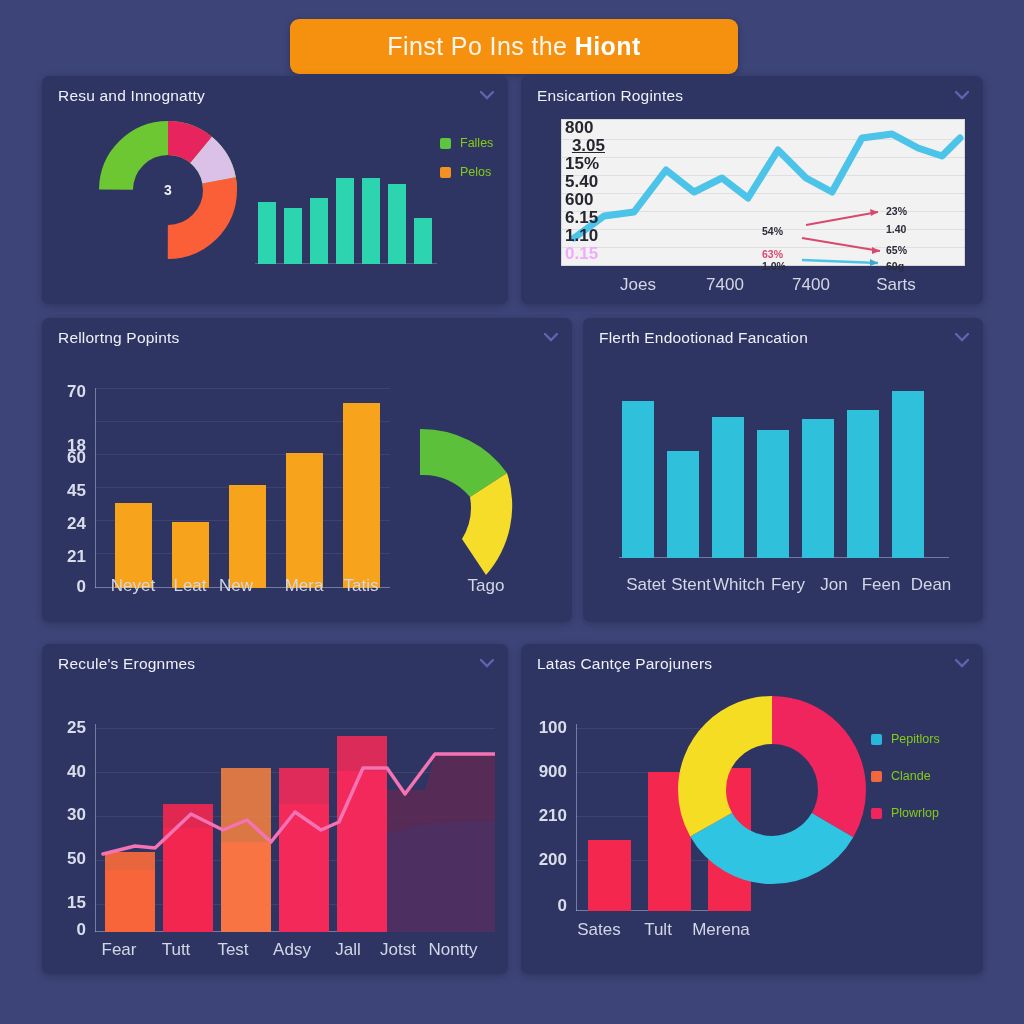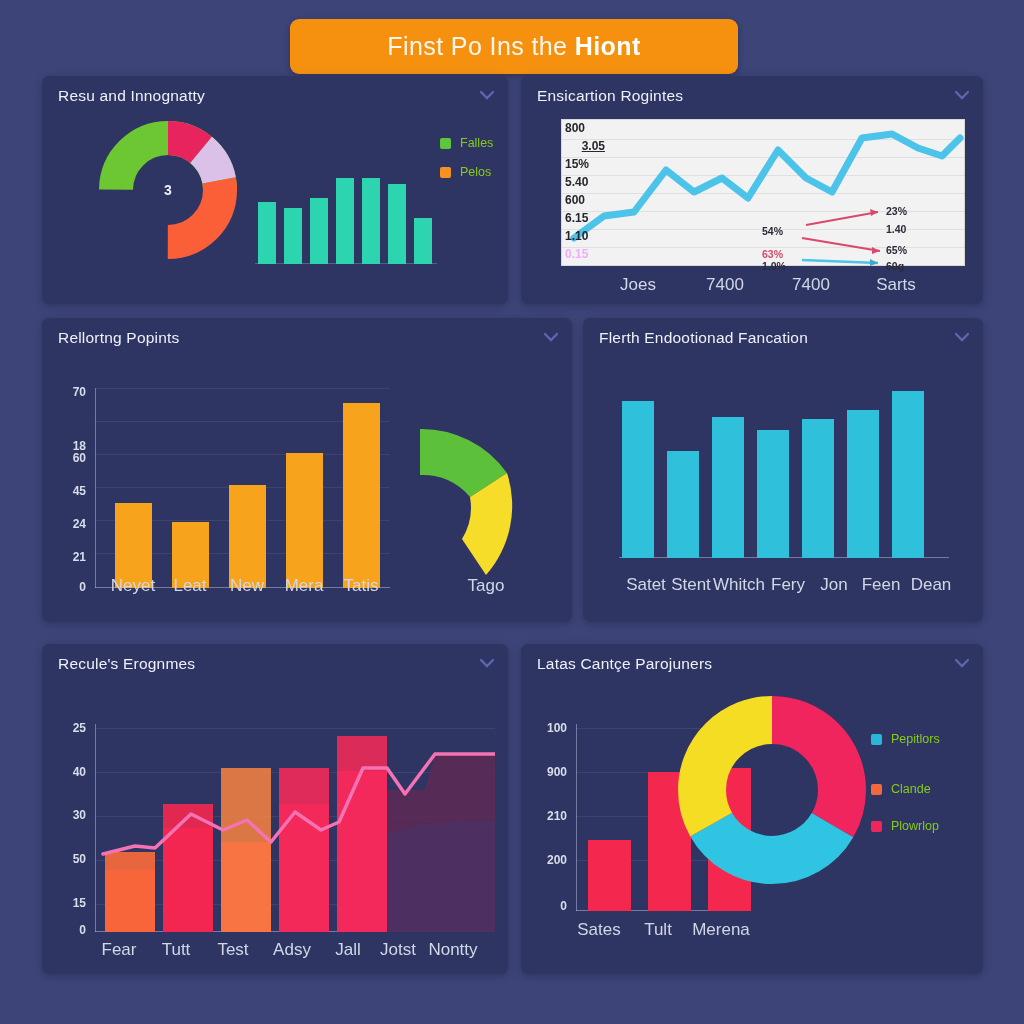--- a/index.html
+++ b/index.html
@@ -50,21 +50,21 @@
     position: absolute; right: 14px; top: 14px;
     width: 14px; height: 10px; opacity: .75;
   }
   .panel-chevron svg { display:block; }
 
   .plot { position: absolute; }
 
   
   .ylab {
     position: absolute; right: 0; transform: translateY(-50%);
-    font-size: 12px; color: #d9ddea; text-align: right;
+    font-size: 17px; color: #d9ddea; text-align: right;
     white-space: nowrap; font-weight: 600;
   }
   .xlab {
     position: absolute; transform: translateX(-50%);
     font-size: 17px; color: #d2d7e6; white-space: nowrap;
   }
 
   
   .legend { position: absolute; }
   .legend-row { display: flex; align-items: center; margin-bottom: 15px; }
@@ -217,21 +217,21 @@
       <div class="axis-line" style="left:0; bottom:0; width:295px; height:1px;"></div>
       <div class="bar" style="left:20px;  width:37px; height:85px;  background:#f7a31b;"></div>
       <div class="bar" style="left:77px;  width:37px; height:66px;  background:#f7a31b;"></div>
       <div class="bar" style="left:134px; width:37px; height:103px; background:#f7a31b;"></div>
       <div class="bar" style="left:191px; width:37px; height:135px; background:#f7a31b;"></div>
       <div class="bar" style="left:248px; width:37px; height:185px; background:#f7a31b;"></div>
     </div>
 
     <div class="xlab" style="left:91px;  top:258px;">Neyet</div>
     <div class="xlab" style="left:148px; top:258px;">Leat</div>
-    <div class="xlab" style="left:205px; top:258px;">New</div>
+    <div class="xlab" style="left:194px; top:258px;">New</div>
     <div class="xlab" style="left:262px; top:258px;">Mera</div>
     <div class="xlab" style="left:319px; top:258px;">Tatis</div>
 
     <div class="plot" style="left:370px; top:95px; width:150px; height:175px;">
       <svg width="150" height="175" viewBox="0 0 150 175">
         <path d="M 8 16 A 105 105 0 0 1 95 60 L 58 84 A 60 60 0 0 0 8 62 Z" fill="#5cc03a"></path>
         <path d="M 95 60 A 105 105 0 0 1 74 162 L 50 126 A 60 60 0 0 0 58 84 Z" fill="#f6dd2a"></path>
       </svg>
     </div>
     <div class="xlab" style="left:444px; top:258px;">Tago</div>
@@ -348,21 +348,21 @@
 
     <div class="plot" style="left:155px; top:50px; width:192px; height:192px;">
       <svg width="192" height="192" viewBox="0 0 192 192">
         <circle cx="96" cy="96" r="70" fill="none" stroke="#f0255e" stroke-width="48" stroke-dasharray="146.6 293.3" stroke-dashoffset="0" transform="rotate(-90 96 96)"></circle>
         <circle cx="96" cy="96" r="70" fill="none" stroke="#2fc5e2" stroke-width="48" stroke-dasharray="146.6 293.3" stroke-dashoffset="-146.6" transform="rotate(-90 96 96)"></circle>
         <circle cx="96" cy="96" r="70" fill="none" stroke="#f5dd23" stroke-width="48" stroke-dasharray="146.6 293.3" stroke-dashoffset="-293.2" transform="rotate(-90 96 96)"></circle>
       </svg>
     </div>
 
     <div class="legend" style="left:350px; top:88px;">
-      <div class="legend-row" style="margin-bottom:36px;text-align:center;">
+      <div class="legend-row" style="margin-bottom:23px;text-align:center;">
         <span class="legend-swatch" style="background:#29b6d8"></span>
         <span class="legend-label">Pepitlors</span>
       </div>
       <div class="legend-row" style="margin-bottom:23px;">
         <span class="legend-swatch" style="background:#f2683c"></span>
         <span class="legend-label">Clande</span>
       </div>
       <div class="legend-row">
         <span class="legend-swatch" style="background:#f0255e"></span>
         <span class="legend-label">Plowrlop</span>

